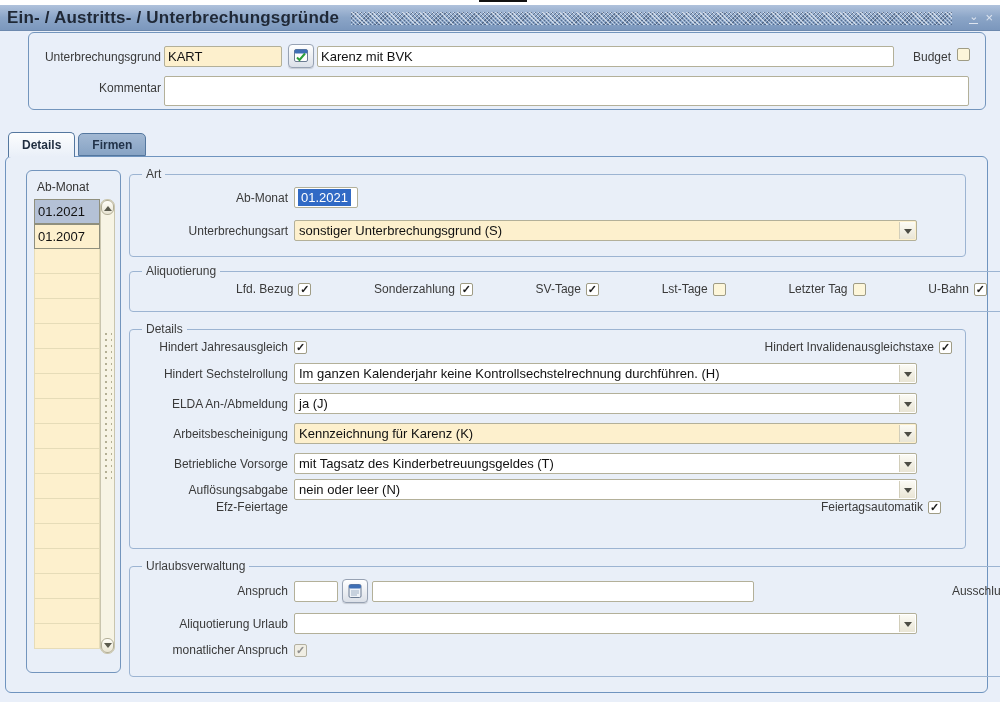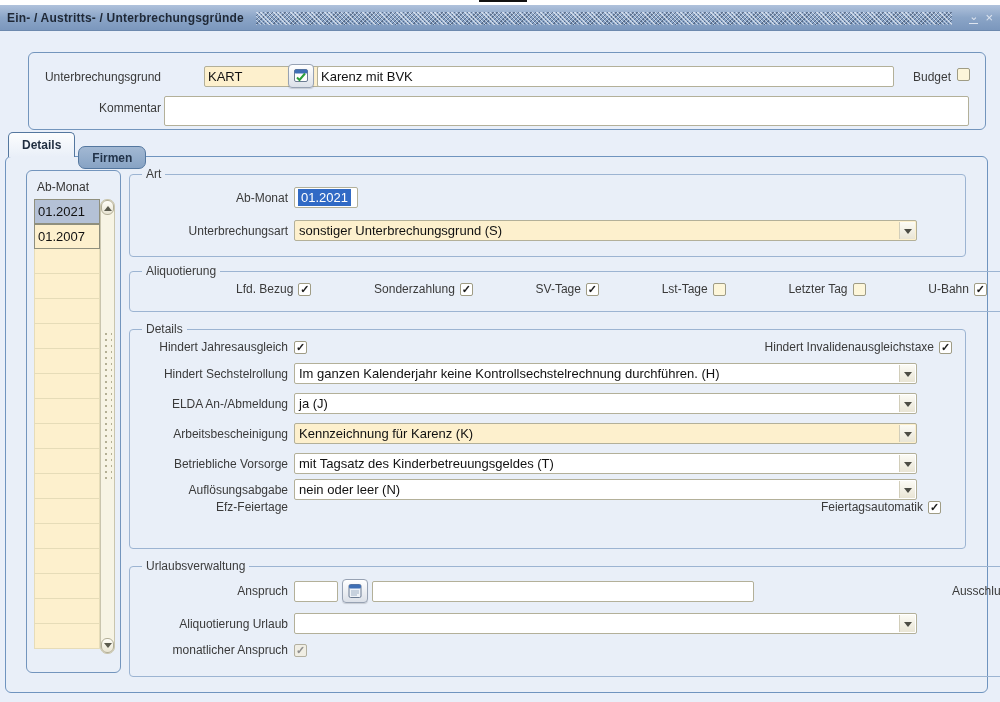--- a/index.html
+++ b/index.html
@@ -10,60 +10,60 @@
   }
   
   .top-strip { position:absolute; top:0; left:0; right:0; height:4px; background:#ffffff; }
   .drag-artifact { position:absolute; top:0; left:479px; width:48px; height:2px; background:#111; }
   .titlebar {
     position:absolute; top:4px; left:0; width:1000px; height:27px;
     background:linear-gradient(#b0c2dc 0%, #8ba5c7 50%, #7b97bd 100%);
     border-top:1px solid #ffffff; border-bottom:1px solid #6d89ae;
     display:flex; align-items:center; padding:0 7px;
   }
-  .titlebar .title { font-size:12px; font-weight:bold; color:#1f2836; white-space:nowrap; letter-spacing:.2px; }
+  .titlebar .title { font-size:17px; font-weight:bold; color:#1f2836; white-space:nowrap; letter-spacing:.2px; }
   .titlebar .hatch {
     flex:1; height:13px; margin:1px 10px 0 12px;
     background:
       repeating-linear-gradient(45deg, rgba(240,245,252,.65) 0 1px, transparent 1px 3px),
       repeating-linear-gradient(-45deg, rgba(28,44,70,.45) 0 1px, transparent 1px 3px);
   }
   .win-icon { color:#dde4ef; font-size:13px; line-height:1; margin-left:7px; cursor:default; }
   .win-icon.restore { border-bottom:1px solid #dde4ef; font-size:11px; padding-bottom:1px; }
   
   .header-panel {
-    position:absolute; left:28px; top:52px; width:958px; height:78px;
+    position:absolute; left:28px; top:32px; width:958px; height:78px;
     border:1px solid #7395bd; border-radius:6px;
   }
   .hlabel { position:absolute; width:132px; text-align:right; font-size:12px; color:#3a3a3a; }
   .tfield {
     position:absolute; height:21px; background:#ffffff; border:1px solid #b3b099; border-radius:2px;
     font-size:13px; color:#111; display:flex; align-items:center; padding:0 3px; overflow:hidden; white-space:nowrap;
   }
-  .tfield.beige { background:#fdf0cd;margin-left:40px; }
+  .tfield.beige { background:#fdf0cd; }
   .icon-btn {
     position:absolute; width:26px; height:24px; border:1px solid #97a2b3; border-radius:4px;
     background:linear-gradient(#ffffff, #dbe0e8); display:flex; align-items:center; justify-content:center;
     box-shadow:0 1px 1px rgba(0,0,0,.15);
   }
   .cb {
     width:13px; height:13px; flex:none; background:#fdf6da; border:1px solid #9f9c85; border-radius:2px;
     font-size:11px; line-height:11px; text-align:center; color:#1c1c1c; font-weight:bold;
   }
   .cb.on { background:#ffffff; }
   .cb.dis { color:#8f8f8f; background:#f0eee4; border-color:#b3b0a0; }
   .cb-abs { position:absolute; }
   
   .tabs { position:absolute; left:8px; top:132px; display:flex; gap:3px; z-index:3; }
   .tab {
     height:23px; padding:0 13px; display:flex; align-items:center;
     font-size:12px; font-weight:bold; border:1px solid #54779f; border-radius:5px 5px 0 0;
   }
   .tab.active { background:linear-gradient(#fcfdfe,#e9eff8); color:#1f2d3f; height:25px; border-bottom:none; }
-  .tab.inactive { background:linear-gradient(#a2b8d3,#87a3c4); color:#22334a; margin-top:14px;border-radius:7px; }
+  .tab.inactive { background:linear-gradient(#a2b8d3,#87a3c4); color:#22334a; margin-top:1px; }
   
   .tab-panel {
     position:absolute; left:5px; top:156px; width:983px; height:537px;
     border:1px solid #6f94bf; border-radius:6px; background:#e9eff8; z-index:1;
   }
   
   .abmonat-box {
     position:absolute; left:20px; top:13px; width:95px; height:503px;
     border:1px solid #7395bd; border-radius:6px;
   }

